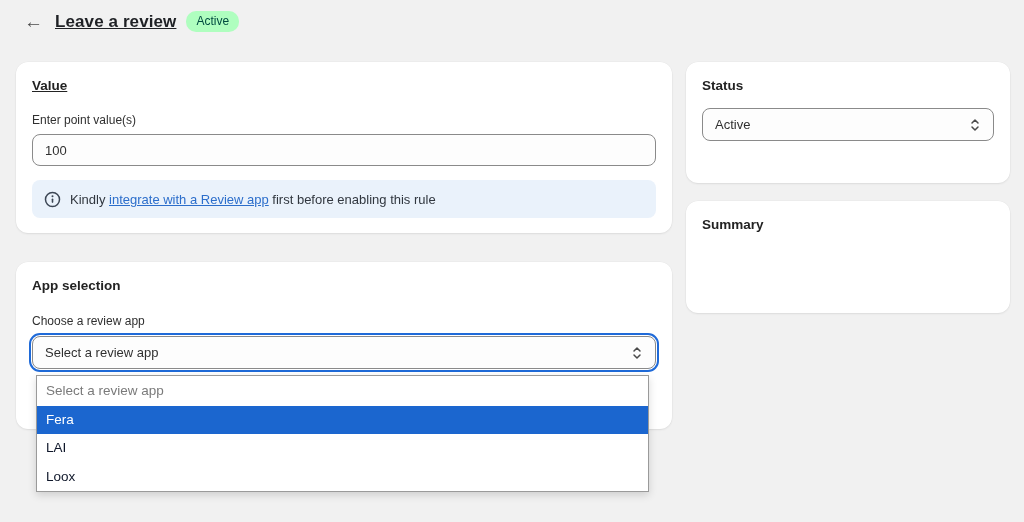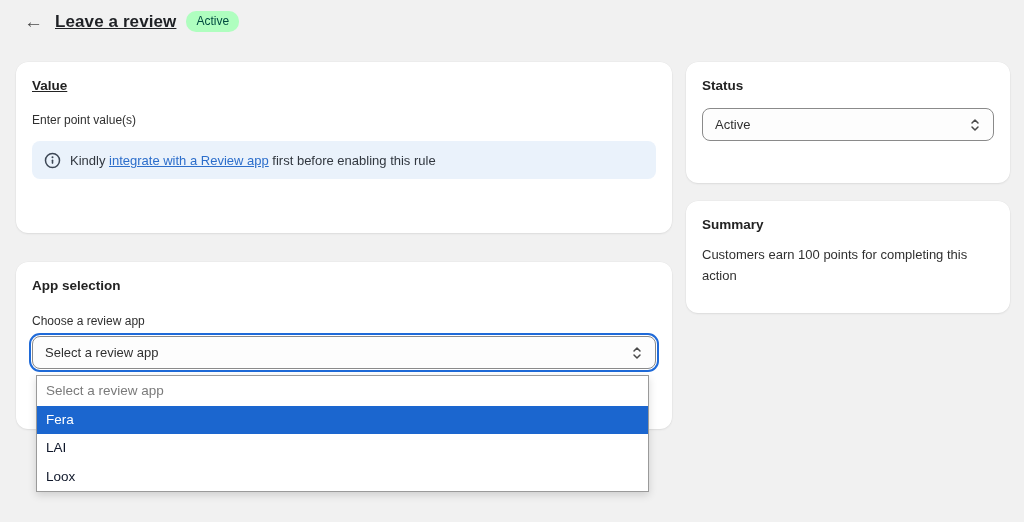--- a/index.html
+++ b/index.html
@@ -94,20 +94,21 @@
   <button class="back-btn">←</button>
   <div class="page-title">Leave a review</div>
   <div class="badge">Active</div>
 </div>
 
 <div class="col-left">
 
   <div class="card card-value">
     <div class="card-title">Value</div>
     <div class="field-label">Enter point value(s)</div>
+    <input class="text-input" value="100" style="">
     <div class="banner">
       <span class="info-icon">
         <svg width="17" height="17" viewBox="0 0 16 16" fill="none">
           <circle cx="8" cy="8" r="6.6" stroke="currentColor" stroke-width="1.4"></circle>
           <rect x="7.25" y="7" width="1.5" height="4.2" rx="0.75" fill="currentColor"></rect>
           <circle cx="8" cy="5" r="0.95" fill="currentColor"></circle>
         </svg>
       </span>
       <span><span>Kindly </span><a>integrate with a Review app</a><span> first before enabling this rule</span></span>
     </div>
@@ -145,15 +146,14 @@
         <svg width="12" height="14" viewBox="0 0 12 14" fill="none" stroke="currentColor" stroke-width="1.5" stroke-linecap="round" stroke-linejoin="round">
           <path d="M3 5 L6 2 L9 5"></path>
             <path d="M3 9 L6 12 L9 9"></path>
         </svg>
       </span>
     </div>
   </div>
 
   <div class="card card-summary">
     <div class="card-title">Summary</div>
-    <div class="summary-text">Customers earn 100 points for completing this action</div>
   </div>
 </div>
 
 </body></html>

